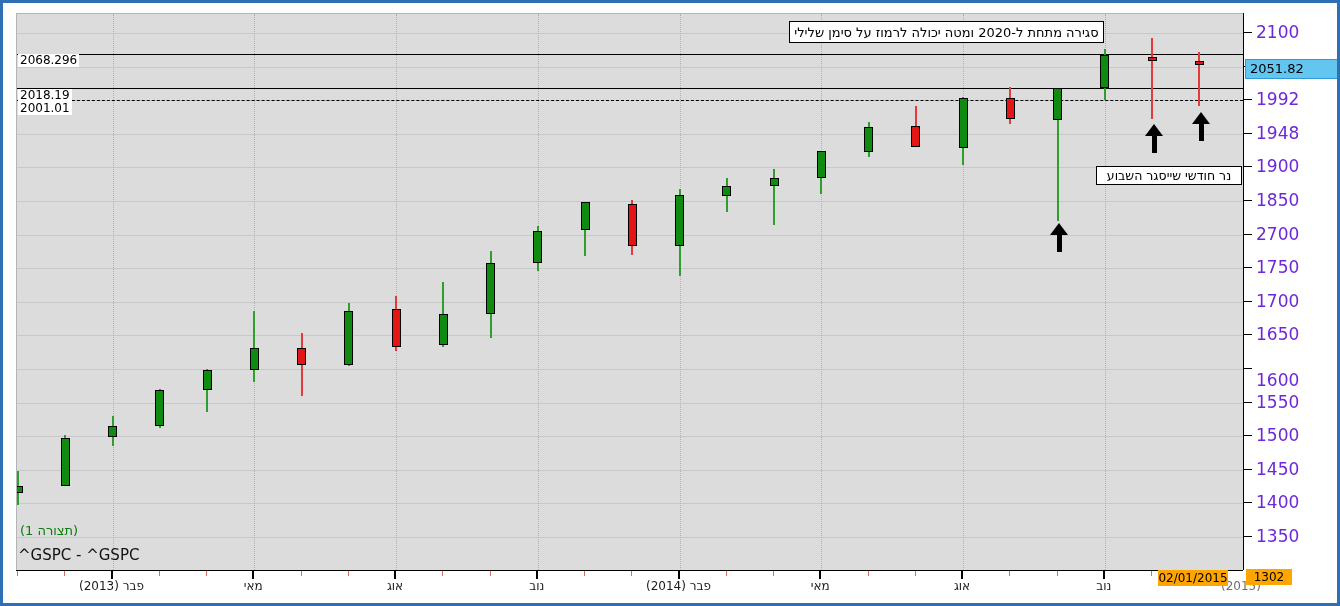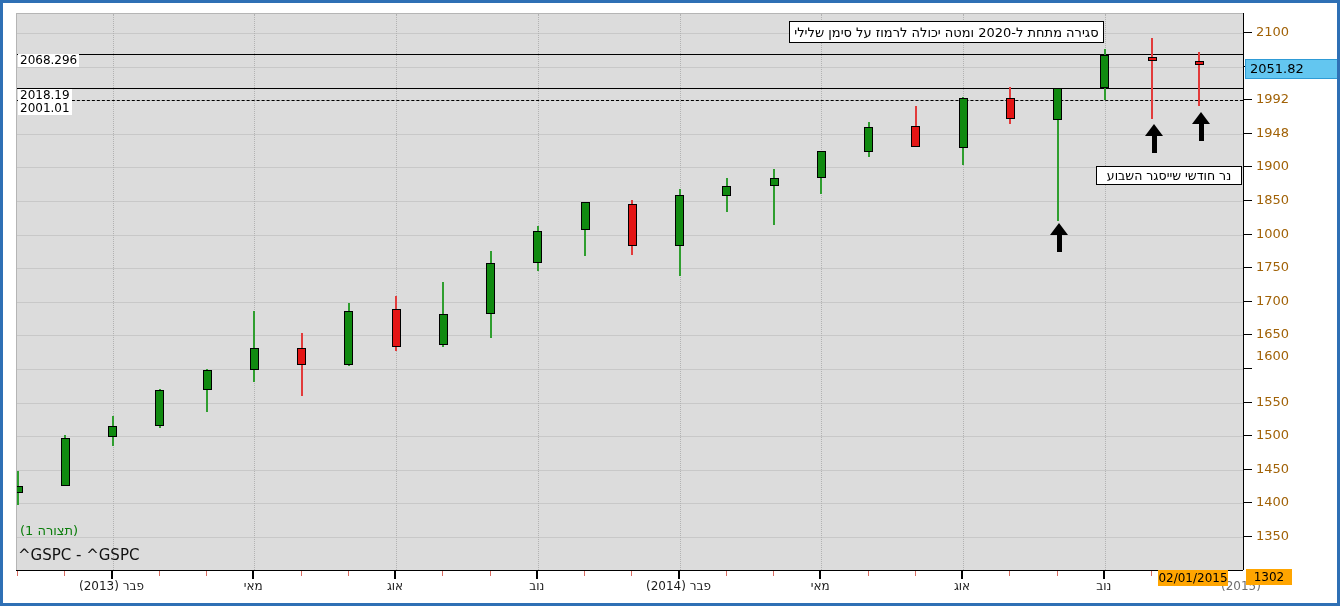--- a/index.html
+++ b/index.html
@@ -50,21 +50,21 @@
   }
   .up-arrow .stem { width:5px; height:17px; background:#000; margin:0 auto; }
 
   .legend-template { position:absolute; left:3px; top:509px; font-size:13px; color:#0a7d0a; z-index:5; }
   .legend-symbol  { position:absolute; left:1px; top:532px; font-size:15px; color:#111; z-index:5; }
 
   
   .y-axis { position:absolute; left:1240px; top:10px; width:97px; height:557px; background:#fff; }
   .y-axis .axis-line { position:absolute; left:0; top:0; width:1px; height:100%; background:#000; }
   .ytick-mark { position:absolute; left:0; width:9px; height:1px; background:#000; }
-  .ytick-label { position:absolute; left:13px; font-size:13px; color:#a16207; line-height:14px; }
+  .ytick-label { position:absolute; left:13px; font-size:17px; color:#6d28d9; line-height:14px; }
 
   .current-price {
     position:absolute; left:1242px; top:56px; width:96px; height:20px;
     background:#63c6f0; border:1px solid #2e9bd6; color:#000;
     font-size:13px; line-height:18px; padding-left:4px; z-index:9;
   }
   .cursor-y {
     position:absolute; left:1243px; top:566px; width:46px; height:16px;
     background:#ffa500; color:#000; font-size:12px; line-height:16px;
     text-align:center; z-index:9;
@@ -252,29 +252,29 @@
       <div class="ytick-label" style="top: 45.6px;">2050</div>
       <div class="ytick-mark" style="top: 86.2px;"></div>
       <div class="ytick-label" style="top: 79.2px;">1992</div>
       <div class="ytick-mark" style="top: 119.8px;"></div>
       <div class="ytick-label" style="top: 112.8px;">1948</div>
       <div class="ytick-mark" style="top: 153.4px;"></div>
       <div class="ytick-label" style="top: 146.4px;">1900</div>
       <div class="ytick-mark" style="top: 187px;"></div>
       <div class="ytick-label" style="top: 180px;">1850</div>
       <div class="ytick-mark" style="top: 220.6px;"></div>
-      <div class="ytick-label" style="top: 213.6px;">1000</div>
+      <div class="ytick-label" style="top: 213.6px;">2700</div>
       <div class="ytick-mark" style="top: 254.2px;"></div>
       <div class="ytick-label" style="top: 247.2px;">1750</div>
       <div class="ytick-mark" style="top: 287.8px;"></div>
       <div class="ytick-label" style="top: 280.8px;">1700</div>
       <div class="ytick-mark" style="top: 321.4px;"></div>
       <div class="ytick-label" style="top: 314.4px;">1650</div>
       <div class="ytick-mark" style="top: 355px;"></div>
-      <div class="ytick-label" style="top: 336px; text-align: right;">1600</div>
+      <div class="ytick-label" style="top: 360px; text-align: right;">1600</div>
       <div class="ytick-mark" style="top: 388.6px;"></div>
       <div class="ytick-label" style="top: 381.6px;">1550</div>
       <div class="ytick-mark" style="top: 422.2px;"></div>
       <div class="ytick-label" style="top: 415.2px;">1500</div>
       <div class="ytick-mark" style="top: 455.8px;"></div>
       <div class="ytick-label" style="top: 448.8px;">1450</div>
       <div class="ytick-mark" style="top: 489.4px;"></div>
       <div class="ytick-label" style="top: 482.4px;">1400</div>
       <div class="ytick-mark" style="top: 523px;"></div>
       <div class="ytick-label" style="top: 516px;">1350</div>

